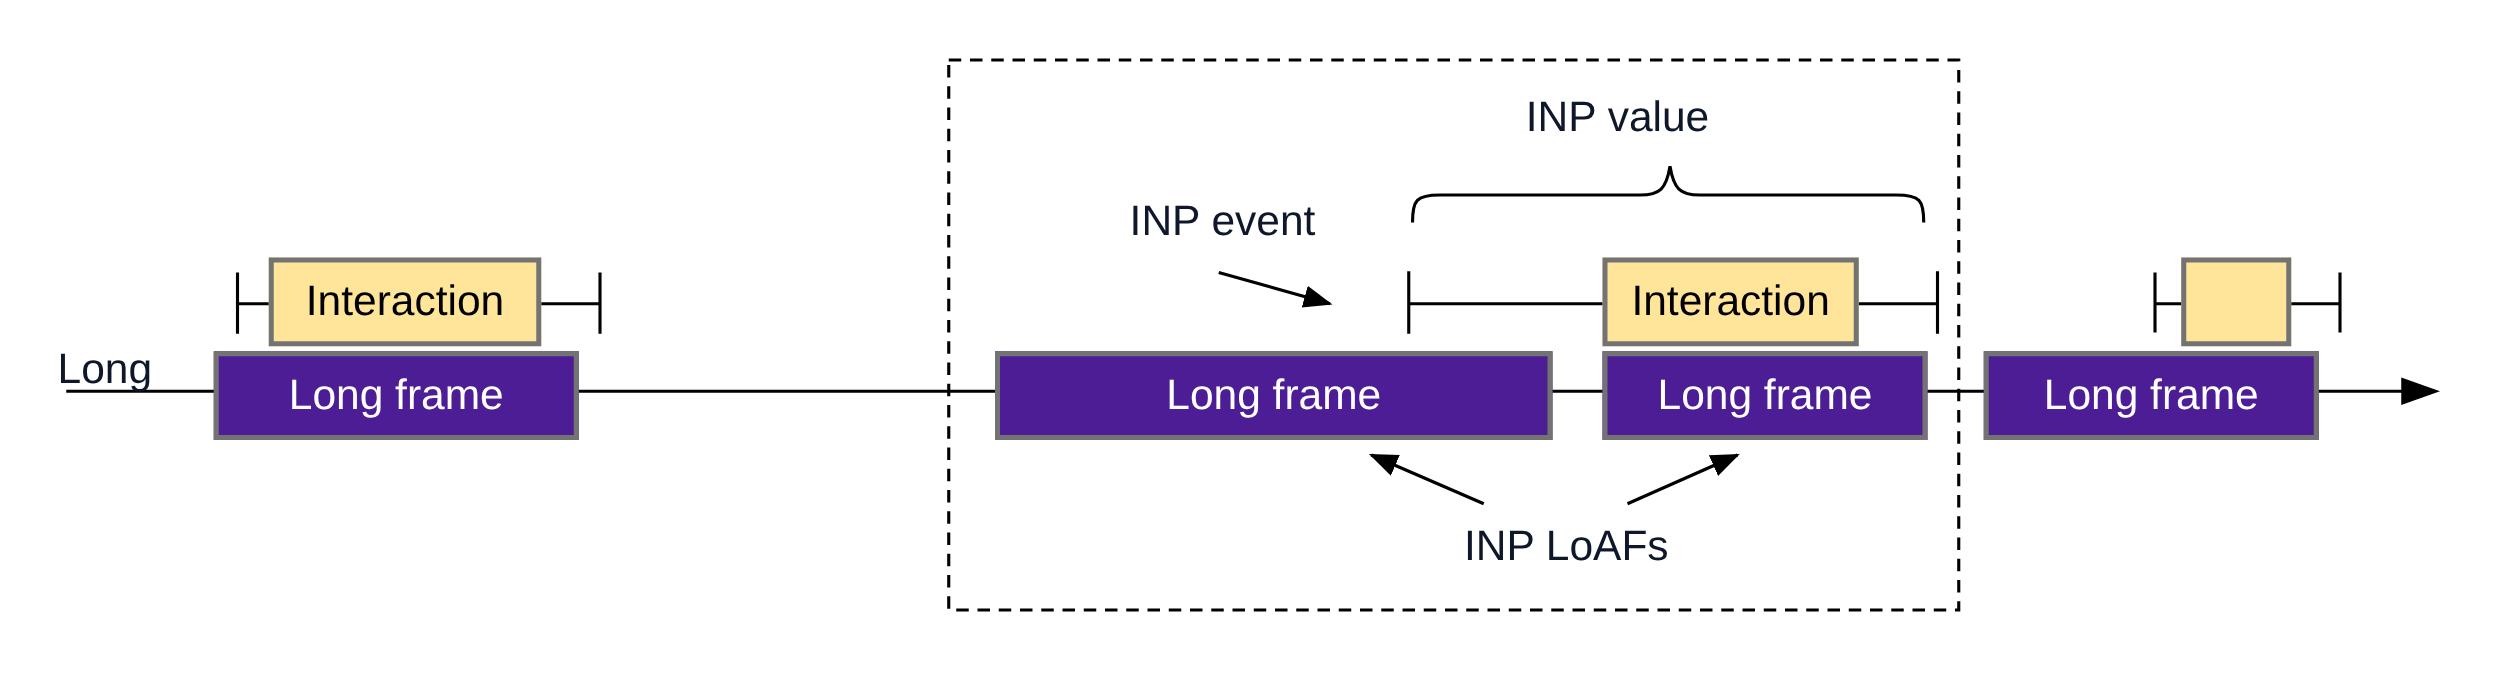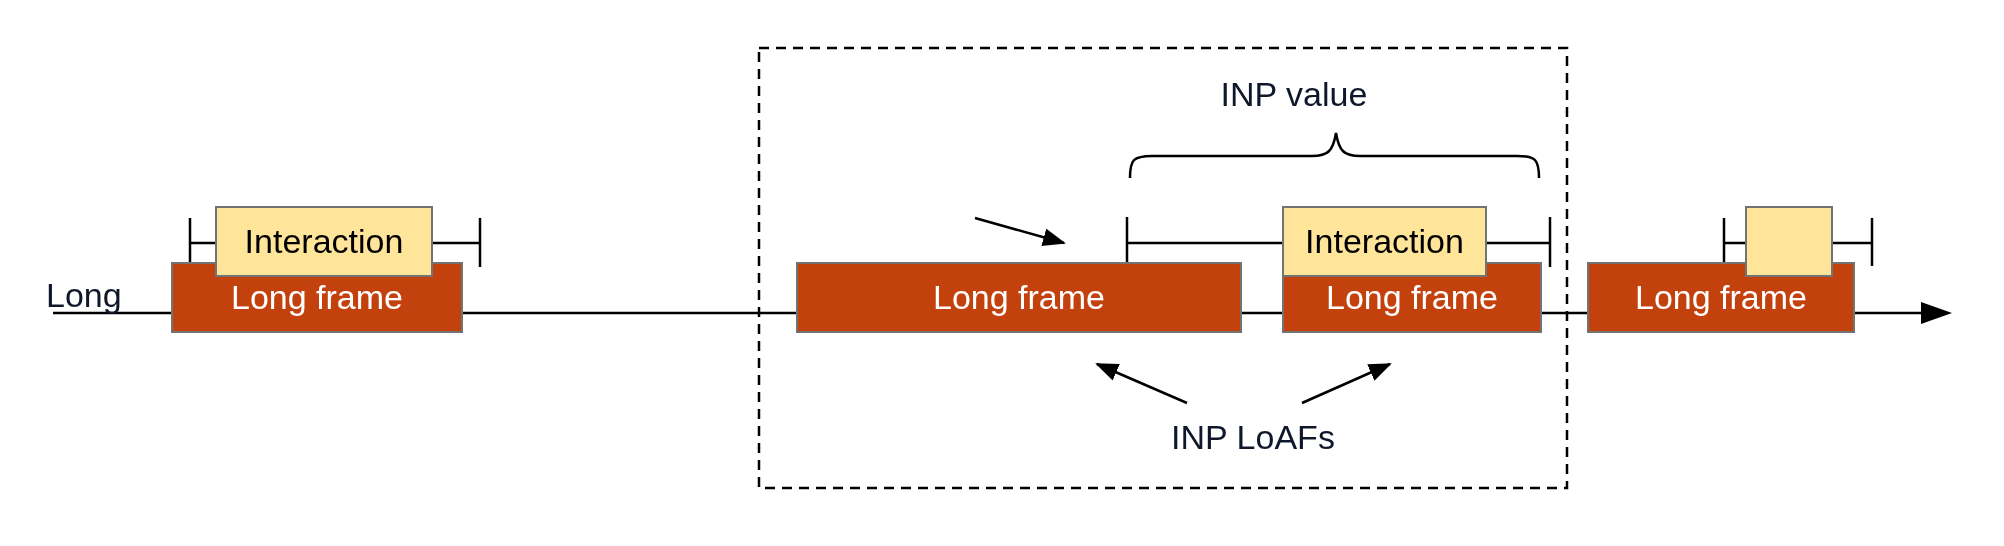--- a/index.html
+++ b/index.html
@@ -12,32 +12,32 @@
     overflow: hidden;
   }
   .lines-layer {
     position: absolute;
     left: 0; top: 0;
     width: 2004px; height: 546px;
   }
   .box {
     position: absolute;
     box-sizing: border-box;
-    border: 2px solid #737373;
+    border: 4px solid #737373;
     display: flex;
     align-items: center;
     justify-content: center;
     font-size: 34px;
     line-height: 1.1;
     white-space: nowrap;
   }
   .long-frame {
-    background: #c2410c;
+    background: #4c1d95;
     color: #ffffff;
-    top: 262px;
+    top: 281px;
     height: 71px;
   }
   .interaction {
     background: #ffe599;
     color: #000000;
     top: 206px;
     height: 71px;
   }
   .label {
     position: absolute;
@@ -108,16 +108,17 @@
     <span>Interaction</span>
   </div>
   <div class="box interaction" style="left:1282px; width:205px;">
     <span>Interaction</span>
   </div>
   <div class="box interaction" style="left:1745px; width:88px;">
     <span></span>
   </div>
 
   <div class="label" style="left:46px; top:276px;">Long</div>
+  <div class="label centered" style="left:978px; top:158px;">INP event</div>
   <div class="label centered" style="left:1294px; top:75px;">INP value</div>
   <div class="label centered" style="left:1253px; top:418px;text-align:right;">INP LoAFs</div>
 
 </div>
 
 </body></html>

